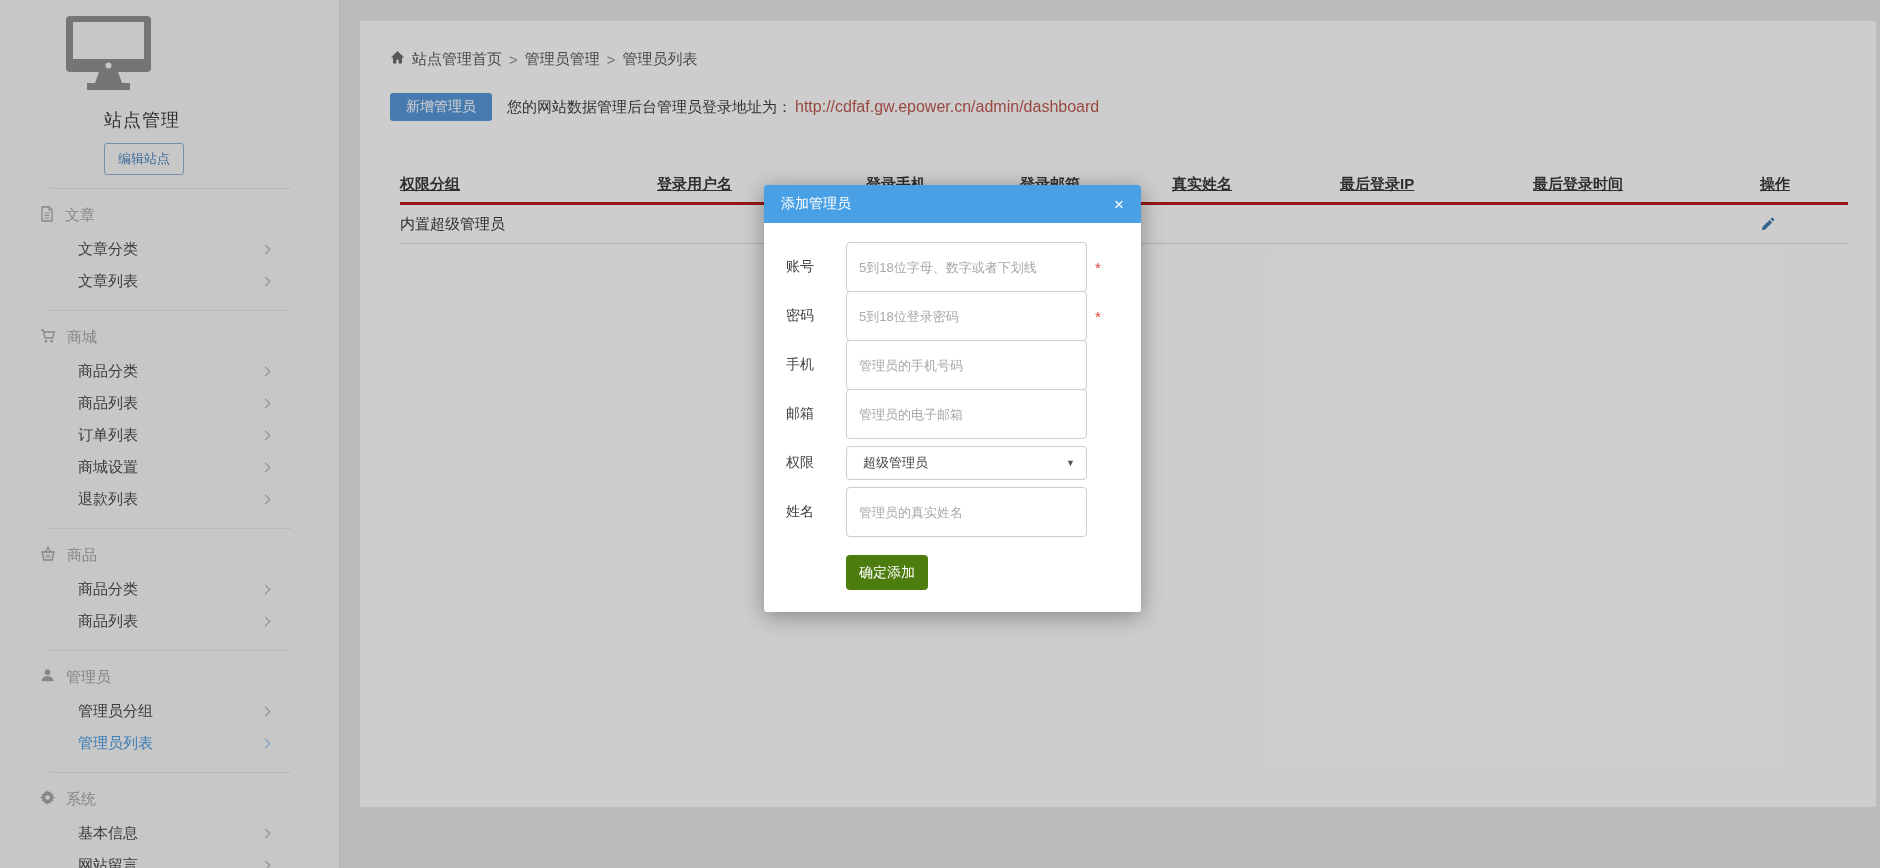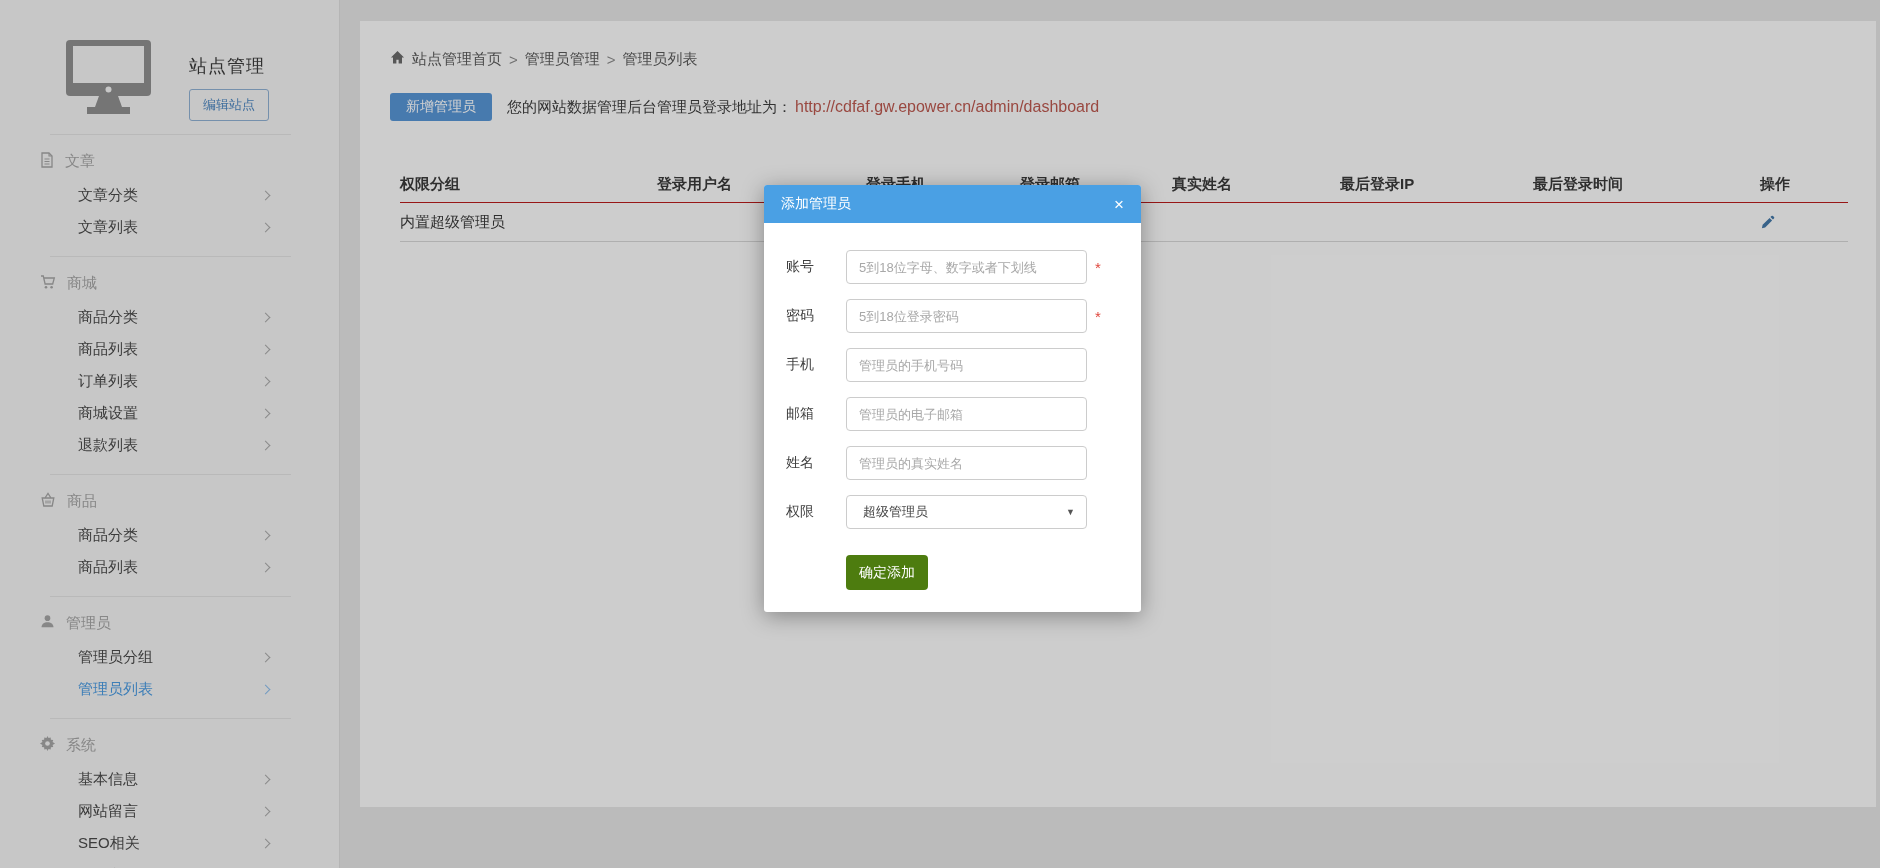--- a/index.html
+++ b/index.html
@@ -9,21 +9,21 @@
     background:#e4e4e4;
     font-family:"Liberation Sans", sans-serif;
     color:#3c3c3c;
   }
 
   
   .sidebar {
     position:absolute; left:0; top:0; width:340px; height:868px;
     background:#f3f3f3; border-right:1px solid #ddd; z-index:1;
   }
-  .side-head { padding:40px 20px 0 66px; display:flex; }
+  .side-head { padding:16px 20px 0 66px; display:flex;flex-direction:column; }
   .side-head-right { margin-left:38px; padding-top:14px; }
   .side-title { font-size:18px; color:#3b3b3b; letter-spacing:1px; }
   .edit-btn {
     margin-top:11px; display:inline-block; background:transparent;
     border:1px solid #8fb0d2; color:#4e87c0; font-size:13px;
     padding:6px 13px; border-radius:3px; cursor:pointer;
     font-family:"Liberation Sans", sans-serif;
   }
   .side-divider { height:1px; background:#e2e2e2; margin:13px 48px 0 50px; }
   .side-section { padding-top:8px; }
@@ -62,21 +62,21 @@
   }
   .login-info { margin-left:15px; font-size:15px; color:#3e3e3e; }
   .login-url { color:#bb584f; text-decoration:none; margin-left:3px; cursor:pointer; }
 
   .admin-table { margin:36px 28px 0 40px; }
   .thead, .trow {
     display:grid;
     grid-template-columns:257px 209px 154px 152px 168px 193px 227px 86px;
     align-items:center;
   }
-  .thead { padding:18px 0 8px 0; border-bottom:1px solid #b91c1c; }
+  .thead { padding:18px 0 8px 0; border-bottom:3px solid #b91c1c;text-decoration:underline; }
   .thead > div { font-weight:bold; font-size:15px; color:#3a3a3a; }
   .trow { height:39px; border-bottom:1px solid #d6d6d6; font-size:15px; color:#3a3a3a;font-family:Liberation Mono, monospace; }
   .edit-cell { display:flex; align-items:center; }
   .edit-pencil { cursor:pointer; display:inline-flex; }
 
   
   .overlay { position:absolute; inset:0; background:rgba(0,0,0,0.18); z-index:5; }
 
   
   .modal {
@@ -87,21 +87,21 @@
   .modal-head {
     height:38px; background:#4aa0e4; border-radius:3px 3px 0 0;
     display:flex; align-items:center; justify-content:space-between;
     padding:0 17px; color:#fff; font-size:14px;gap:48px;
   }
   .modal-close { font-size:17px; line-height:1; cursor:pointer; color:#fff; }
   .modal-body { padding-top:27px; }
   .m-row { display:flex; align-items:center; margin:0 0 15px 22px; height:34px; }
   .m-label { width:60px; font-size:14px; color:#3f3f3f; }
   .m-input {
-    width:241px; height:34px; border:1px solid #ccc; border-radius:4px;
+    width:241px; height:50px; border:1px solid #ccc; border-radius:4px;
     padding:0 12px; font-size:13px; color:#555; background:#fff; outline:none;
     font-family:"Liberation Sans", sans-serif;
   }
   .m-input::placeholder { color:#a8a8a8; }
   .m-required { color:#e0473d; font-size:15px; margin-left:8px; }
   .m-select {
     width:241px; height:34px; border:1px solid #ccc; border-radius:4px;
     display:flex; align-items:center; justify-content:space-between;
     padding:0 11px 0 16px; font-size:13px; color:#444; cursor:pointer; background:#fff;
   }
@@ -335,27 +335,27 @@
       <span class="m-label">手机</span>
       <input class="m-input" type="text" placeholder="管理员的手机号码" style="">
     </div>
 
     <div class="m-row">
       <span class="m-label">邮箱</span>
       <input class="m-input" type="text" placeholder="管理员的电子邮箱" style="">
     </div>
 
     <div class="m-row">
-      <span class="m-label">姓名</span>
-      <input class="m-input" type="text" placeholder="管理员的真实姓名" style="">
-    </div>
-
-    <div class="m-row">
       <span class="m-label">权限</span>
       <div class="m-select">
         <span>超级管理员</span>
         <span class="caret">▼</span>
       </div>
     </div>
 
+    <div class="m-row">
+      <span class="m-label">姓名</span>
+      <input class="m-input" type="text" placeholder="管理员的真实姓名" style="">
+    </div>
+
     <button class="btn-submit">确定添加</button>
   </div>
 </div>
 
 </body></html>

